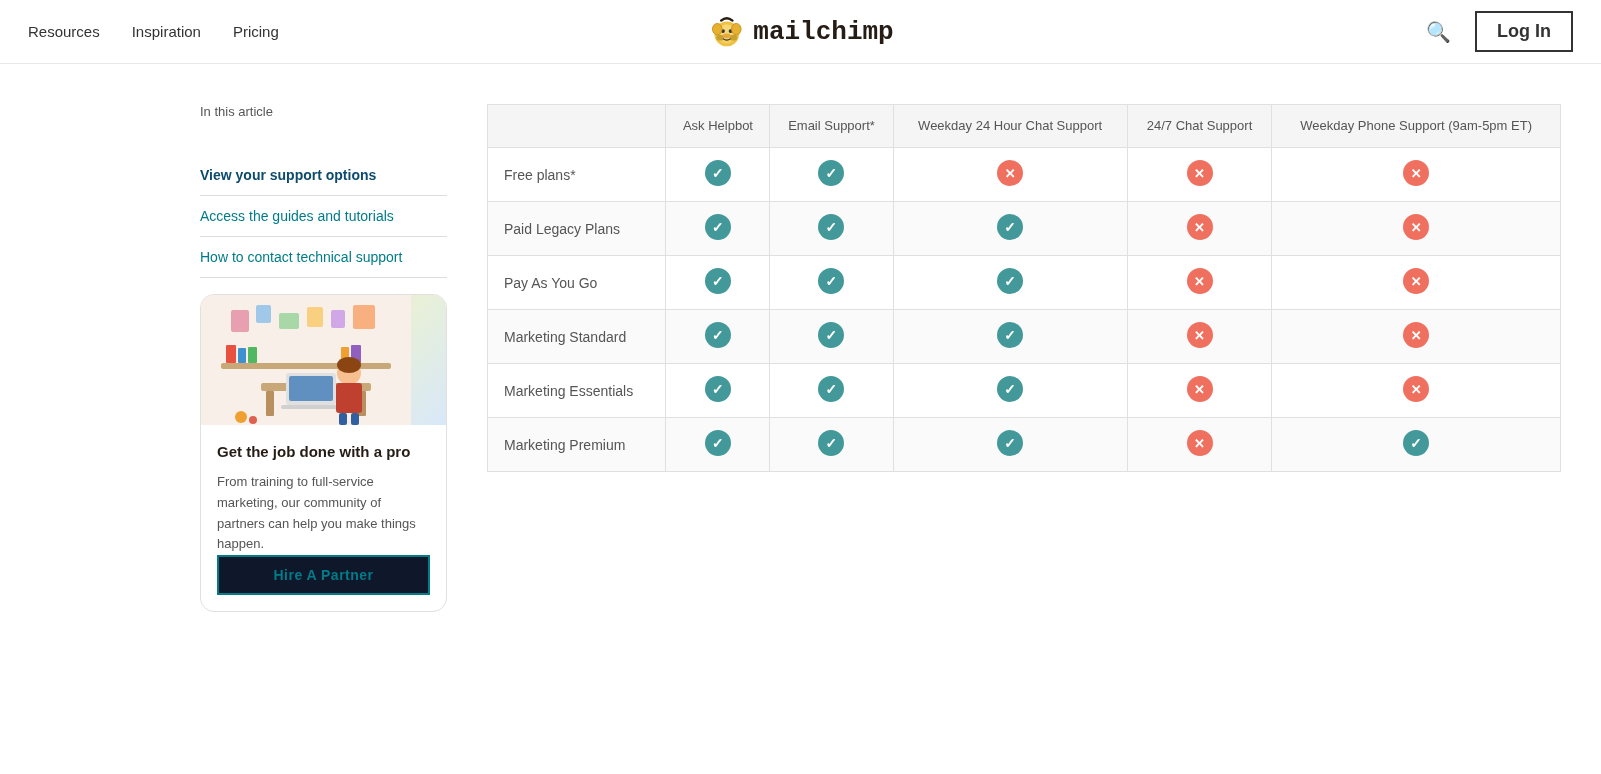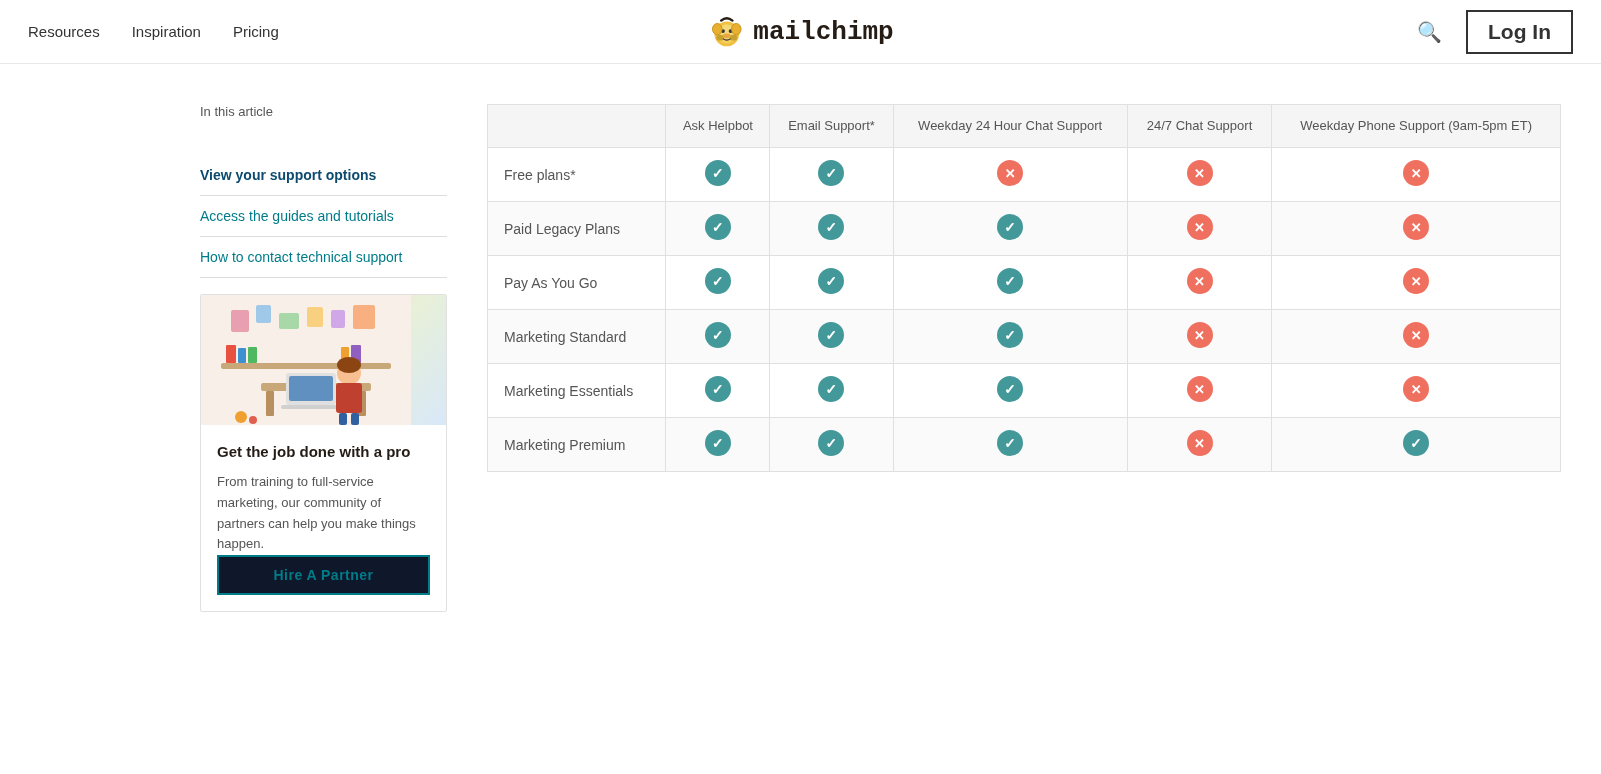--- a/index.html
+++ b/index.html
@@ -14,32 +14,32 @@
       height: 64px;
       border-bottom: 1px solid #e8e8e8;
       position: relative;
     }
     .header-nav { display: flex; gap: 32px; align-items: center; }
     .nav-item { font-size: 15px; color: #333; cursor: pointer; text-decoration: none; }
     .header-logo { position: absolute; left: 50%; transform: translateX(-50%); display: flex; align-items: center; gap: 8px; }
     .logo-text { font-size: 26px; font-weight: 700; color: #241c15; font-family: 'Courier New', monospace; }
     .header-actions { display: flex; align-items: center; gap: 20px; }
     .search-icon-btn { background: none; border: none; cursor: pointer; font-size: 20px; color: #333; padding: 4px; }
-    .login-btn { border: 2px solid #333; background: #fff; padding: 8px 20px; font-size: 21px; font-weight: 600; cursor: pointer; color: #333; }
+    .login-btn { border: 2px solid #333; background: #fff; padding: 8px 20px; font-size: 18px; font-weight: 600; cursor: pointer; color: #333; }
 
     
     .main-content { display: flex; padding: 40px 40px 40px 200px; gap: 40px; }
 
     
     .sidebar { width: 247px; flex-shrink: 0; }
     .sidebar-article-label { font-size: 13px; color: #555; margin-bottom: 16px; }
     .sidebar-link { display: block; font-size: 14px; color: #007c89; text-decoration: none; cursor: pointer; margin-bottom: 4px; padding-bottom: 12px; border-bottom: 1px solid #ddd; margin-bottom: 12px; font-weight: 500; }
     .sidebar-link.active { font-weight: 700; color: #0c4a6e; margin-top: 48px; }
 
-    .promo-card { border: 1px solid #e0e0e0; border-radius: 2px; overflow: hidden; margin-top: 16px; }
+    .promo-card { border: 1px solid #e0e0e0; border-radius: 14px; overflow: hidden; margin-top: 16px; }
     .promo-image { width: 100%; height: 130px; background: linear-gradient(135deg, #f8e8d8 0%, #fde3c8 30%, #e8f0d8 60%, #d8e8f8 100%); position: relative; overflow: hidden; }
     .promo-body { padding: 16px; }
     .promo-title { font-size: 15px; font-weight: 700; color: #241c15; margin-bottom: 10px; line-height: 1.4; }
     .promo-desc { font-size: 13px; color: #555; line-height: 1.6; }
     .promo-btn { display: block; width: 100%; border: 2px solid #007c89; background: #0f172a; color: #007c89; padding: 10px; font-size: 14px; font-weight: 700; cursor: pointer; text-align: center; letter-spacing: 0.5px; }
 
     
     .table-area { flex: 1; min-width: 0; }
     .support-table { width: 100%; border-collapse: collapse; border: 1px solid #e0e0e0; }
     .support-table th, .support-table td { border: 1px solid #e0e0e0; padding: 12px 10px; text-align: center; vertical-align: middle; }

